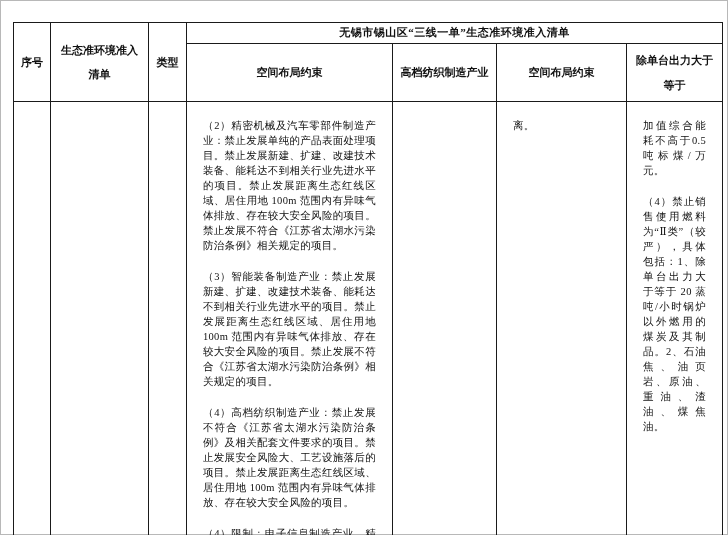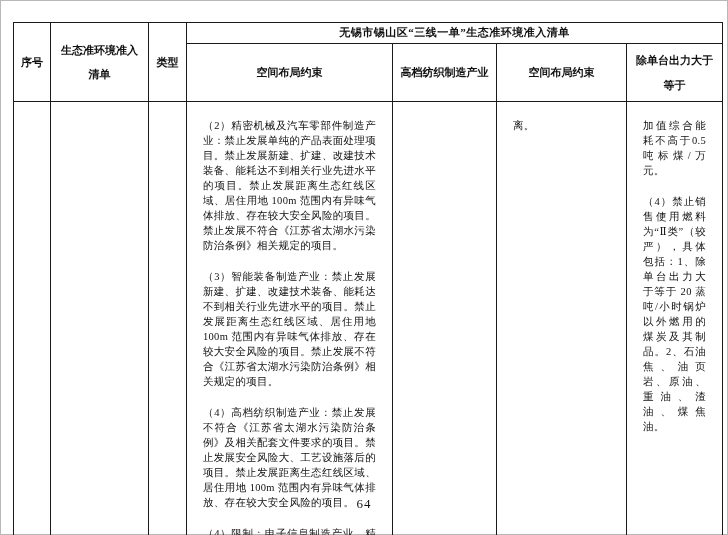--- a/index.html
+++ b/index.html
@@ -112,15 +112,14 @@
           <p>离。</p>
         </td>
         <td class="text-cell">
           <p>加值综合能耗不高于0.5吨标煤/万元。</p>
           <p>（4）禁止销售使用燃料为“Ⅱ类”（较严），具体包括：1、除单台出力大于等于 20 蒸吨/小时锅炉以外燃用的煤炭及其制品。2、石油焦、油页岩、原油、重油、渣油、煤焦油。</p>
         </td>
       </tr>
     </tbody>
   </table>
 
-  <div class="page-number">64</div>
 
 </div>
 
 </body></html>

